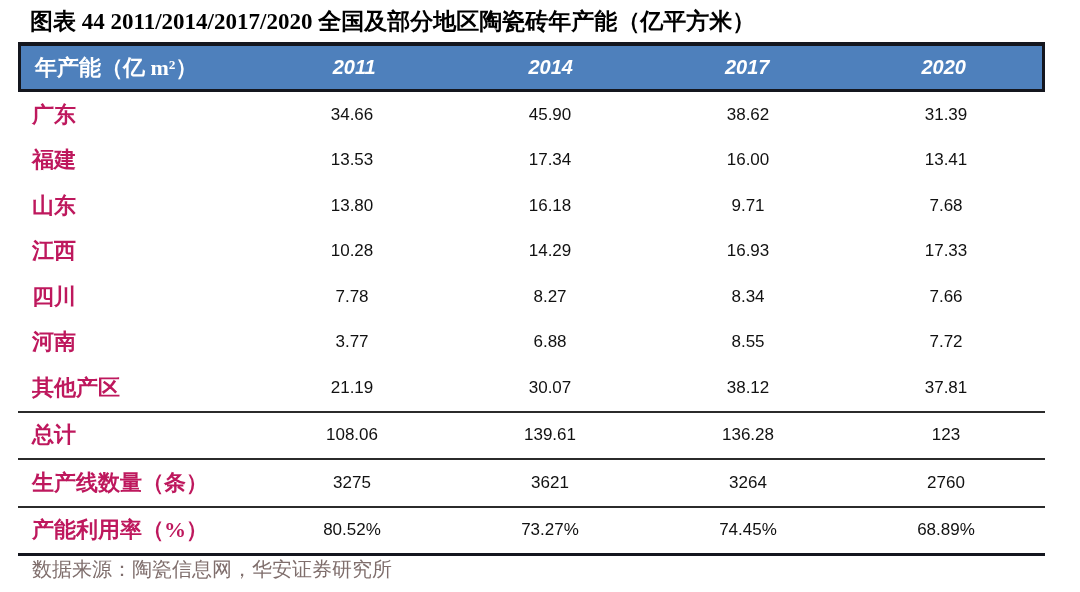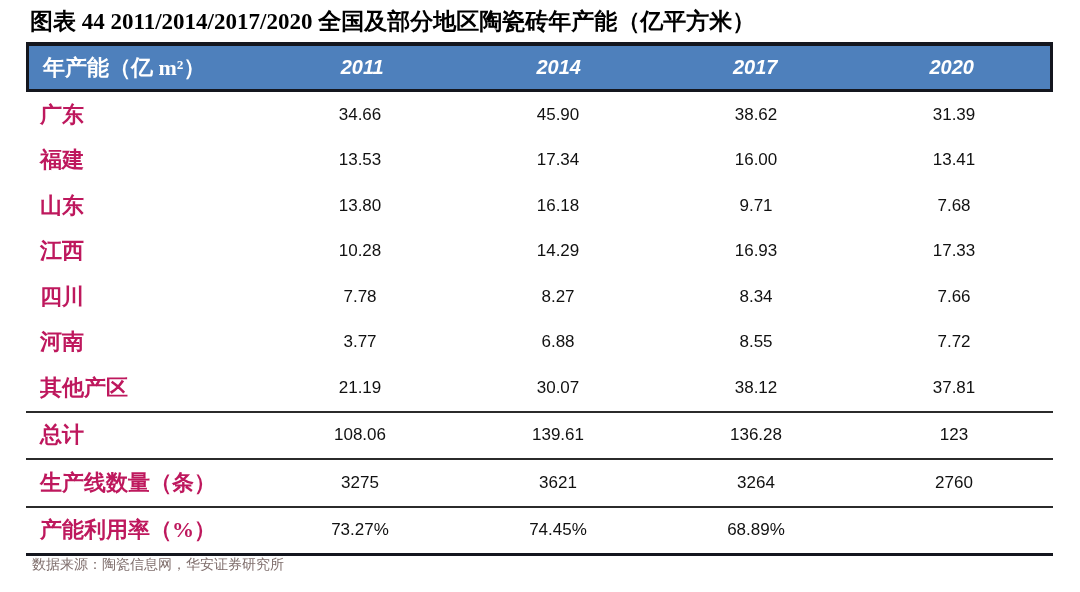--- a/index.html
+++ b/index.html
@@ -1,33 +1,33 @@
 <!DOCTYPE html>
 <html><head>
 <meta charset="utf-8">
 <style>
   html,body { margin:0; padding:0; background:#ffffff; }
   .page { position:relative; width:1080px; height:592px; background:#ffffff; overflow:hidden;
           font-family:"Liberation Sans", sans-serif;border-radius:21px; }
   .title { position:absolute; left:30px; top:6px; width:1020px;
            font-family:"Liberation Serif", serif; font-weight:bold; font-size:23px; color:#000000; }
-  .table { position:absolute; left:26px; top:42px; width:1027px; }
+  .table { position:absolute; left:18px; top:42px; width:1027px; }
   .thead { display:grid; grid-template-columns:235px repeat(4,1fr); align-items:center;
            height:43px; background:#4E80BC; border:3px solid #14161E; border-top-width:4px;
            box-sizing:content-box; color:#ffffff; }
   .thead .c0 { padding-left:14px; font-family:"Liberation Serif", serif; font-weight:bold; font-size:22px; }
   .thead .cy { text-align:center; font-family:"Liberation Sans", sans-serif; font-weight:bold; font-size:20px;font-style:italic; }
   .tbody { border-bottom:3px solid #14161E; }
   .row  { display:grid; grid-template-columns:235px repeat(4,1fr); align-items:center; height:45.5px; }
   .row.sep { border-top:2px solid #2B2B2B; }
   .row .label { padding-left:14px; font-family:"Liberation Serif", serif; font-weight:bold;
                 font-size:22px; color:#be185d; }
   .row .val { text-align:center; font-size:17px; color:#111111; }
   .source { position:absolute; left:32px; top:556px; font-family:"Liberation Serif", serif;
-            font-size:14px; color:#7F6E6C; }
+            font-size:20px; color:#7F6E6C; }
 </style>
 </head>
 <body>
 
 <div class="page">
   <div class="title">图表 44 2011/2014/2017/2020 全国及部分地区陶瓷砖年产能（亿平方米）</div>
 
   <div class="table">
     <div class="thead">
         <div class="c0">年产能（亿 m²）</div>
@@ -95,20 +95,21 @@
         </div>
         <div class="row sep">
           <div class="label">生产线数量（条）</div>
           <div class="val">3275</div>
           <div class="val">3621</div>
           <div class="val">3264</div>
           <div class="val">2760</div>
         </div>
         <div class="row sep">
           <div class="label">产能利用率（%）</div>
+          <div class="val">80.52%</div>
           <div class="val">73.27%</div>
           <div class="val">74.45%</div>
           <div class="val">68.89%</div>
         </div>
       </div>
   </div>
 
   <div class="source">数据来源：陶瓷信息网，华安证券研究所</div>
 </div>
 

